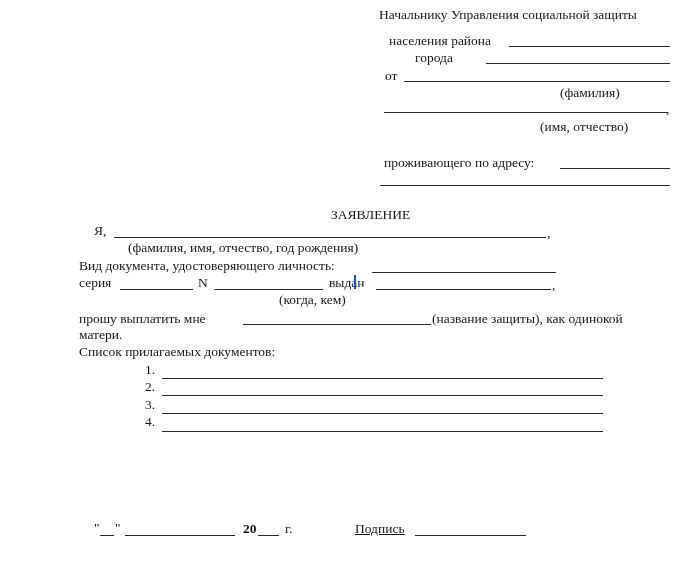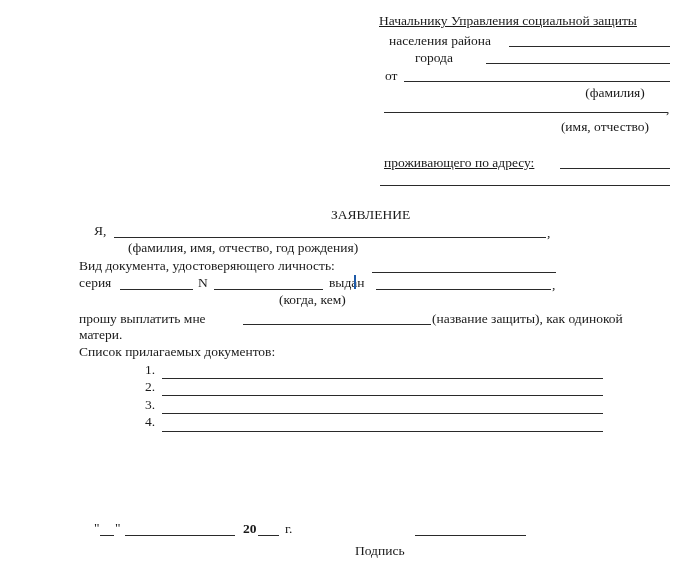--- a/index.html
+++ b/index.html
@@ -3,43 +3,43 @@
   <meta charset="utf-8">
   <style>
     html, body { margin: 0; padding: 0; }
     body {
       width: 700px; height: 565px; background: #ffffff; position: relative; overflow: hidden;
       font-family: "Liberation Serif", "DejaVu Serif", serif; font-size: 13.5px; color: #1a1a1a;
     }
     .abs { position: absolute; white-space: nowrap; line-height: 16px; }
     .line { position: absolute; height: 0; border-top: 1.3px solid #2a2a2a; }
     .cursor { display: inline-block; width: 2px; height: 14px; background: #1e5aa8; vertical-align: -2px; margin-left: -3px; margin-right: 1px; }
-    .right { text-align: center; }
+    .right { text-align: left; }
   </style>
 </head>
 <body>
 
 <div>
-  <div class="abs" style="left:379px; top:13px;text-decoration:underline;">Начальнику Управления социальной защиты</div>
+  <div class="abs" style="left:379px; top:7px;">Начальнику Управления социальной защиты</div>
 
   <div class="abs" style="left:389px; top:33px;">населения района</div>
   <div class="line" style="left:509px; top:46px; width:161px;"></div>
 
   <div class="abs" style="left:415px; top:50px;text-align:right;">города</div>
   <div class="line" style="left:486px; top:63px; width:184px;"></div>
 
   <div class="abs" style="left:385px; top:68px;">от</div>
   <div class="line" style="left:404px; top:81px; width:266px;"></div>
   <div class="abs right" style="left:560px; width:110px; top:85px;">(фамилия)</div>
 
   <div class="line" style="left:384px; top:112px; width:283px;"></div>
   <div class="abs" style="left:666px; top:101px;">,</div>
   <div class="abs right" style="left:540px; width:130px; top:119px;">(имя, отчество)</div>
 
-  <div class="abs" style="left:384px; top:155px;text-decoration:underline;">проживающего по адресу:</div>
+  <div class="abs" style="left:384px; top:155px;">проживающего по адресу:</div>
   <div class="line" style="left:560px; top:168px; width:110px;"></div>
   <div class="line" style="left:380px; top:185px; width:290px;"></div>
 </div>
 
 <div class="abs" style="left:331px; top:207px;">ЗАЯВЛЕНИЕ</div>
 
 <div>
   <div class="abs" style="left:94px; top:223px;">Я,</div>
   <div class="line" style="left:114px; top:237px; width:432px;"></div>
   <div class="abs" style="left:547px; top:225px;">,</div>
@@ -81,15 +81,15 @@
 
 <div>
   <div class="abs" style="left:94px; top:520px;">"</div>
   <div class="line" style="left:100px; top:535px; width:14px;"></div>
   <div class="abs" style="left:115px; top:520px;">"</div>
   <div class="line" style="left:125px; top:535px; width:110px;"></div>
   <div class="abs" style="left:243px; top:521px;font-weight:bold;">20</div>
   <div class="line" style="left:258px; top:535px; width:21px;"></div>
   <div class="abs" style="left:285px; top:521px;">г.</div>
 
-  <div class="abs" style="left:355px; top:543px;">Подпись</div>
+  <div class="abs" style="left:355px; top:521px;text-decoration:underline;">Подпись</div>
   <div class="line" style="left:415px; top:535px; width:111px;"></div>
 </div>
 
 </body></html>

